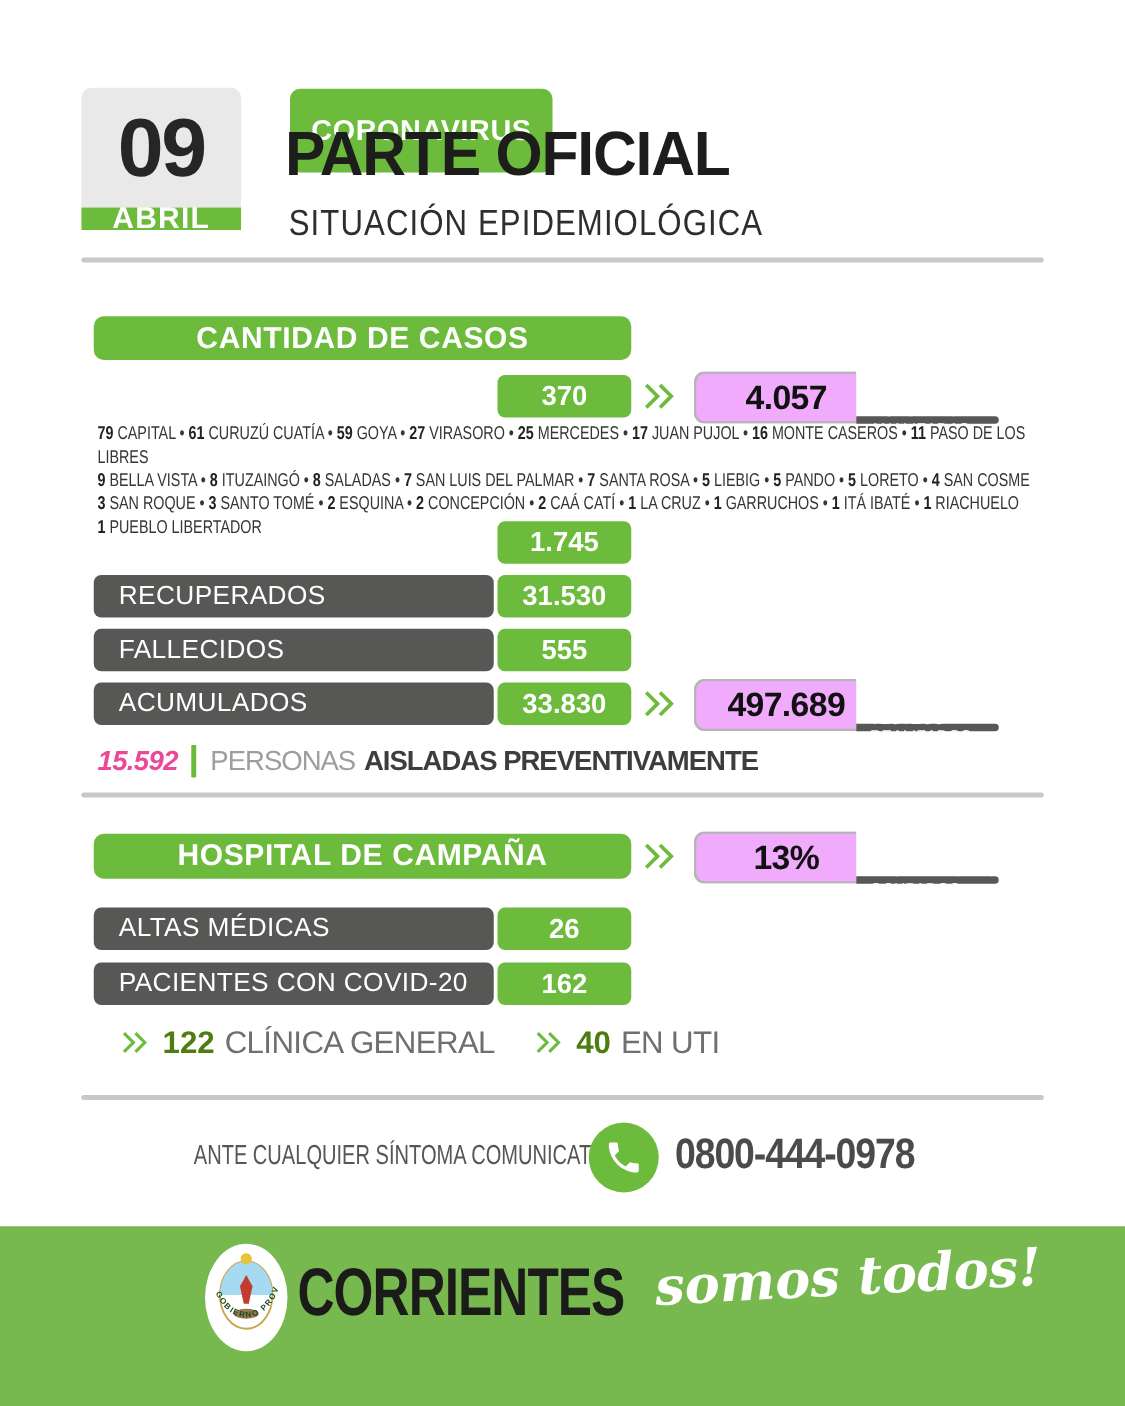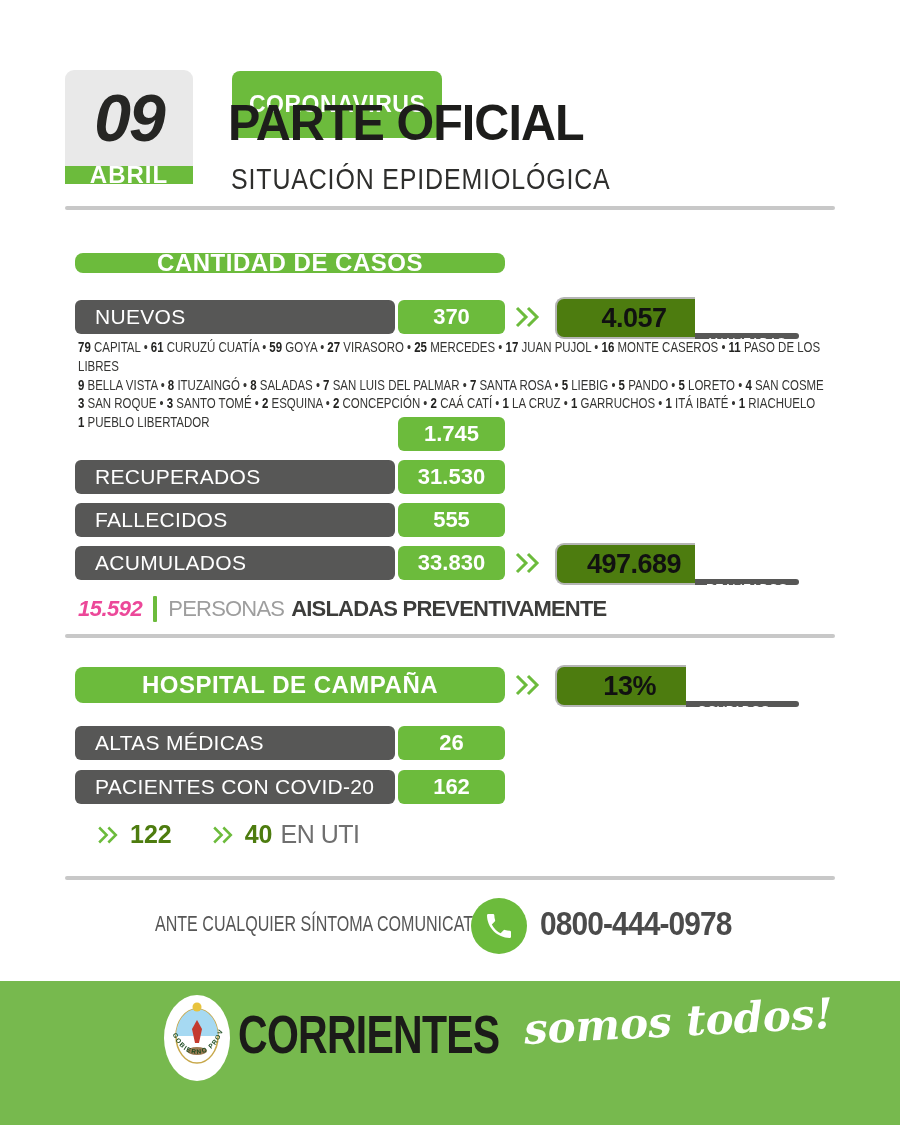--- a/index.html
+++ b/index.html
@@ -9,42 +9,42 @@
     --ink:#1d1d1b;
   }
   html,body{margin:0;padding:0;background:#fff;}
   .page{
     position:relative;width:900px;height:1125px;background:#ffffff;overflow:hidden;
     font-family:"Liberation Sans",sans-serif;color:var(--ink);
   }
   
   .datebox{position:absolute;left:65px;top:70px;width:128px;height:132px;border-radius:9px;overflow:hidden;}
   .datebox .day{height:96px;background:#e9e9e9;display:flex;align-items:center;justify-content:center;
-    font-size:66px;font-weight:700;color:#262624;letter-spacing:-2px;font-style:italic;}
+    font-size:66px;font-weight:700;color:#262624;letter-spacing:-2px;}
   .datebox .month{height:18px;background:var(--green);display:flex;align-items:center;justify-content:center;
     font-size:24px;font-weight:700;color:#fff;letter-spacing:1px;}
   .badge{position:absolute;left:232px;top:71px;background:var(--green);color:#fff;font-size:23px;font-weight:700;
     padding:20px 17px;border-radius:8px;letter-spacing:0.5px;}
   .title{position:absolute;left:228px;top:94px;font-size:50px;font-weight:700;color:var(--ink);
     letter-spacing:-1px;transform:scaleX(0.97);transform-origin:left;}
   .subtitle{position:absolute;left:231px;top:163px;font-size:29px;font-weight:400;color:#2e2e2c;
     letter-spacing:1px;transform:scaleX(0.86);transform-origin:left;}
   .divider{position:absolute;left:65px;width:770px;height:4px;background:#c8c8c8;border-radius:2px;}
   
-  .secbar{position:absolute;left:75px;width:430px;height:20px;background:var(--green);border-radius:8px;
+  .secbar{position:absolute;left:75px;width:430px;height:35px;background:var(--green);border-radius:8px;
     display:flex;align-items:center;justify-content:center;color:#fff;font-size:24px;font-weight:700;letter-spacing:0.5px;}
   
   .stat-row{position:absolute;left:0;width:900px;height:34px;}
   .stat-row .bar{position:absolute;left:75px;width:320px;height:34px;background:var(--dark);border-radius:6px;
     color:#fff;font-size:21px;display:flex;align-items:center;padding-left:20px;box-sizing:border-box;letter-spacing:0.3px;}
   .stat-row .val{position:absolute;left:398px;width:107px;height:34px;background:var(--green);border-radius:6px;
     color:#fff;font-size:22px;font-weight:700;display:flex;align-items:center;justify-content:center;}
   
   .statbox{position:absolute;left:555px;width:244px;height:42px;display:flex;}
-  .statbox .num{width:140px;background:#4d7c0f;border:2px solid #b5b5b5;border-right:none;border-radius:9px 0 0 9px;
+  .statbox .num{width:130px;background:#f0abfc;border:2px solid #b5b5b5;border-right:none;border-radius:9px 0 0 9px;
     display:flex;align-items:center;justify-content:center;font-size:27px;font-weight:700;color:#111;
     letter-spacing:-0.5px;box-sizing:border-box;padding-left:16px;}
   .statbox .lbl{flex:1;background:var(--dark);color:#fff;font-size:12.5px;line-height:14px;font-weight:400;
     display:flex;align-items:center;padding-left:11px;border-radius:0 9px 9px 0;letter-spacing:0.2px;margin-top:36px;}
   .chev{position:absolute;width:34px;height:34px;display:flex;align-items:center;justify-content:center;}
   
   .cases-detail{position:absolute;left:78px;top:338px;width:985px;transform:scaleX(0.775);transform-origin:left top;
     font-size:14.8px;line-height:18.8px;color:#353533;font-weight:400;letter-spacing:0;}
   .cases-detail b{color:#232321;}
   
@@ -83,21 +83,20 @@
     <div class="month">ABRIL</div>
   </div>
   <div class="badge">CORONAVIRUS</div>
   <div class="title">PARTE OFICIAL</div>
   <div class="subtitle">SITUACIÓN EPIDEMIOLÓGICA</div>
   <div class="divider" style="top:206px"></div>
 
   <div class="secbar" style="top:253px">CANTIDAD DE CASOS</div>
 
   <div class="stat-row" style="top:300px">
-    <div class="bar">NUEVOS</div>
     <div class="val">370</div>
   </div>
   <div class="chev" style="left:510px;top:300px">
     <svg width="30" height="26" viewBox="0 0 30 26">
         <path d="M5 4l9 9-9 9M16 4l9 9-9 9" fill="none" stroke="#6cbb3c" stroke-width="3"></path>
       </svg>
   </div>
   <div class="statbox" style="top:297px">
     <div class="num">4.057</div>
     <div class="lbl">MUESTRAS ANALIZADAS</div>
@@ -164,20 +163,21 @@
     <div class="val">162</div>
   </div>
 
   <div class="breakdown">
     <span>
       <svg width="25" height="22" viewBox="0 0 30 26" style="vertical-align:-3px">
           <path d="M5 4l9 9-9 9M16 4l9 9-9 9" fill="none" stroke="#6cbb3c" stroke-width="3"></path>
         </svg>
     </span>
     <span class="n">122</span>
+    <span class="t">CLÍNICA GENERAL</span>
     <span class="gap"></span>
     <span>
       <svg width="25" height="22" viewBox="0 0 30 26" style="vertical-align:-3px">
           <path d="M5 4l9 9-9 9M16 4l9 9-9 9" fill="none" stroke="#6cbb3c" stroke-width="3"></path>
         </svg>
     </span>
     <span class="n">40</span>
     <span class="t">EN UTI</span>
   </div>
 

